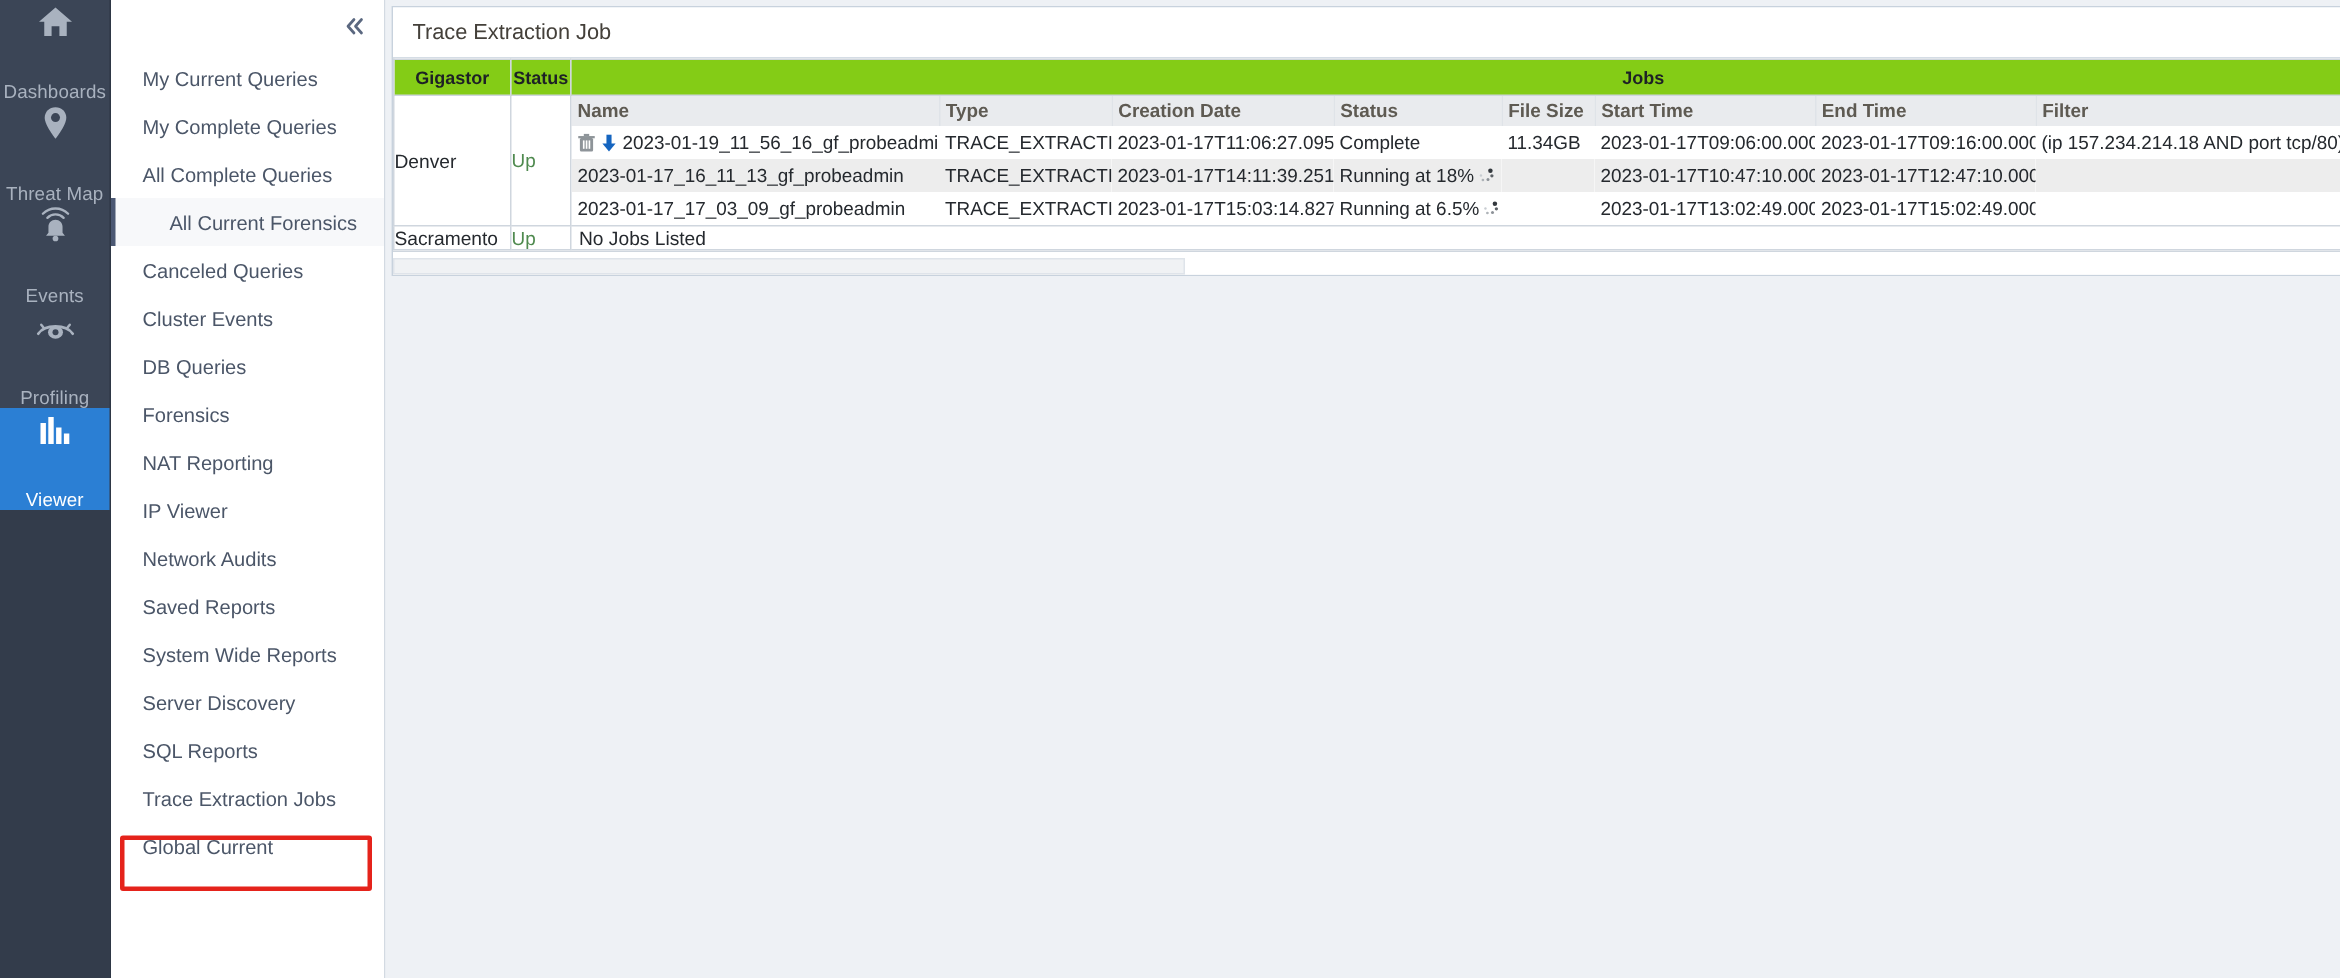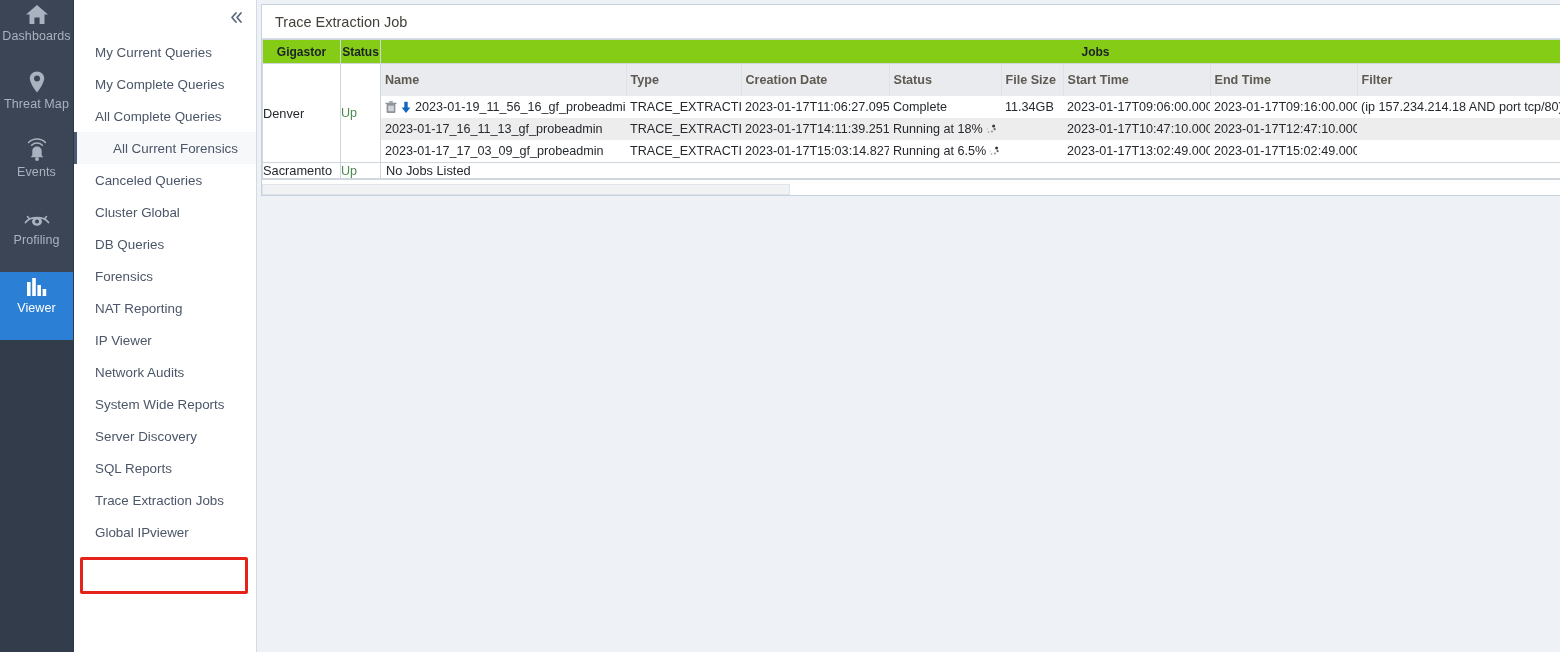--- a/index.html
+++ b/index.html
@@ -15,21 +15,21 @@
   .rail {
     width: 74px; flex: 0 0 74px; height: 652px;
     background: #3b4556;
     display: flex; flex-direction: column;
     align-items: stretch;
     border-right: 1px solid #2e3745;
   }
   .rail-item {
     height: 68px;
     display: flex; flex-direction: column;
-    align-items: center; justify-content: flex-start;
+    align-items: center; justify-content: space-between;
     gap: 4px;
     color: #a9b2bf;
     cursor: pointer;
     user-select: none;
   }
   .rail-item.active { background: #2b7fd4; color: #ffffff; }
   .rail-ico { width: 28px; height: 26px; display: flex; align-items: flex-end; justify-content: center; }
   .rail-ico svg { display: block; }
   .rail-label { font-size: 12.5px; line-height: 13px; letter-spacing: .1px; }
   .rail-filler { flex: 1 1 auto; background: #333c4b; }
@@ -105,21 +105,21 @@
   }
 
   
   table.jobs { border-collapse: collapse; width: 100%; table-layout: fixed; }
   table.jobs th {
     background: #e9ebee;
     color: #5e5a52;
     font-weight: bold;
     font-size: 12.6px;
     text-align: left;
-    height: 32px;
+    height: 20px;
     padding: 0 4px;
     border: none;
     border-right: 1px solid #dfe3e8;
     white-space: nowrap;
   }
   table.jobs td {
     height: 22px;
     padding: 0 4px;
     border: none;
     font-size: 12.6px;
@@ -224,51 +224,54 @@
         <div class="nav-item">
           <span>All Complete Queries</span>
         </div>
         <div class="nav-item selected">
           <span>All Current Forensics</span>
         </div>
         <div class="nav-item">
           <span>Canceled Queries</span>
         </div>
         <div class="nav-item">
-          <span>Cluster Global</span>
+          <span>Cluster Events</span>
         </div>
         <div class="nav-item">
           <span>DB Queries</span>
         </div>
         <div class="nav-item">
           <span>Forensics</span>
         </div>
         <div class="nav-item">
           <span>NAT Reporting</span>
         </div>
         <div class="nav-item">
           <span>IP Viewer</span>
         </div>
         <div class="nav-item">
           <span>Network Audits</span>
+        </div>
+        <div class="nav-item">
+          <span>Saved Reports</span>
         </div>
         <div class="nav-item">
           <span>System Wide Reports</span>
         </div>
         <div class="nav-item">
           <span>Server Discovery</span>
         </div>
         <div class="nav-item">
           <span>SQL Reports</span>
         </div>
         <div class="nav-item annotated">
           <span>Trace Extraction Jobs</span>
         </div>
         <div class="nav-item">
-          <span>Global IPviewer</span>
+          <span>Global Current</span>
         </div>
       </div>
     <div class="redbox"></div>
   </div>
 
   <div class="main">
     <div class="panel">
 
       <div class="panel-head">
         <span class="panel-title">Trace Extraction Job</span>

